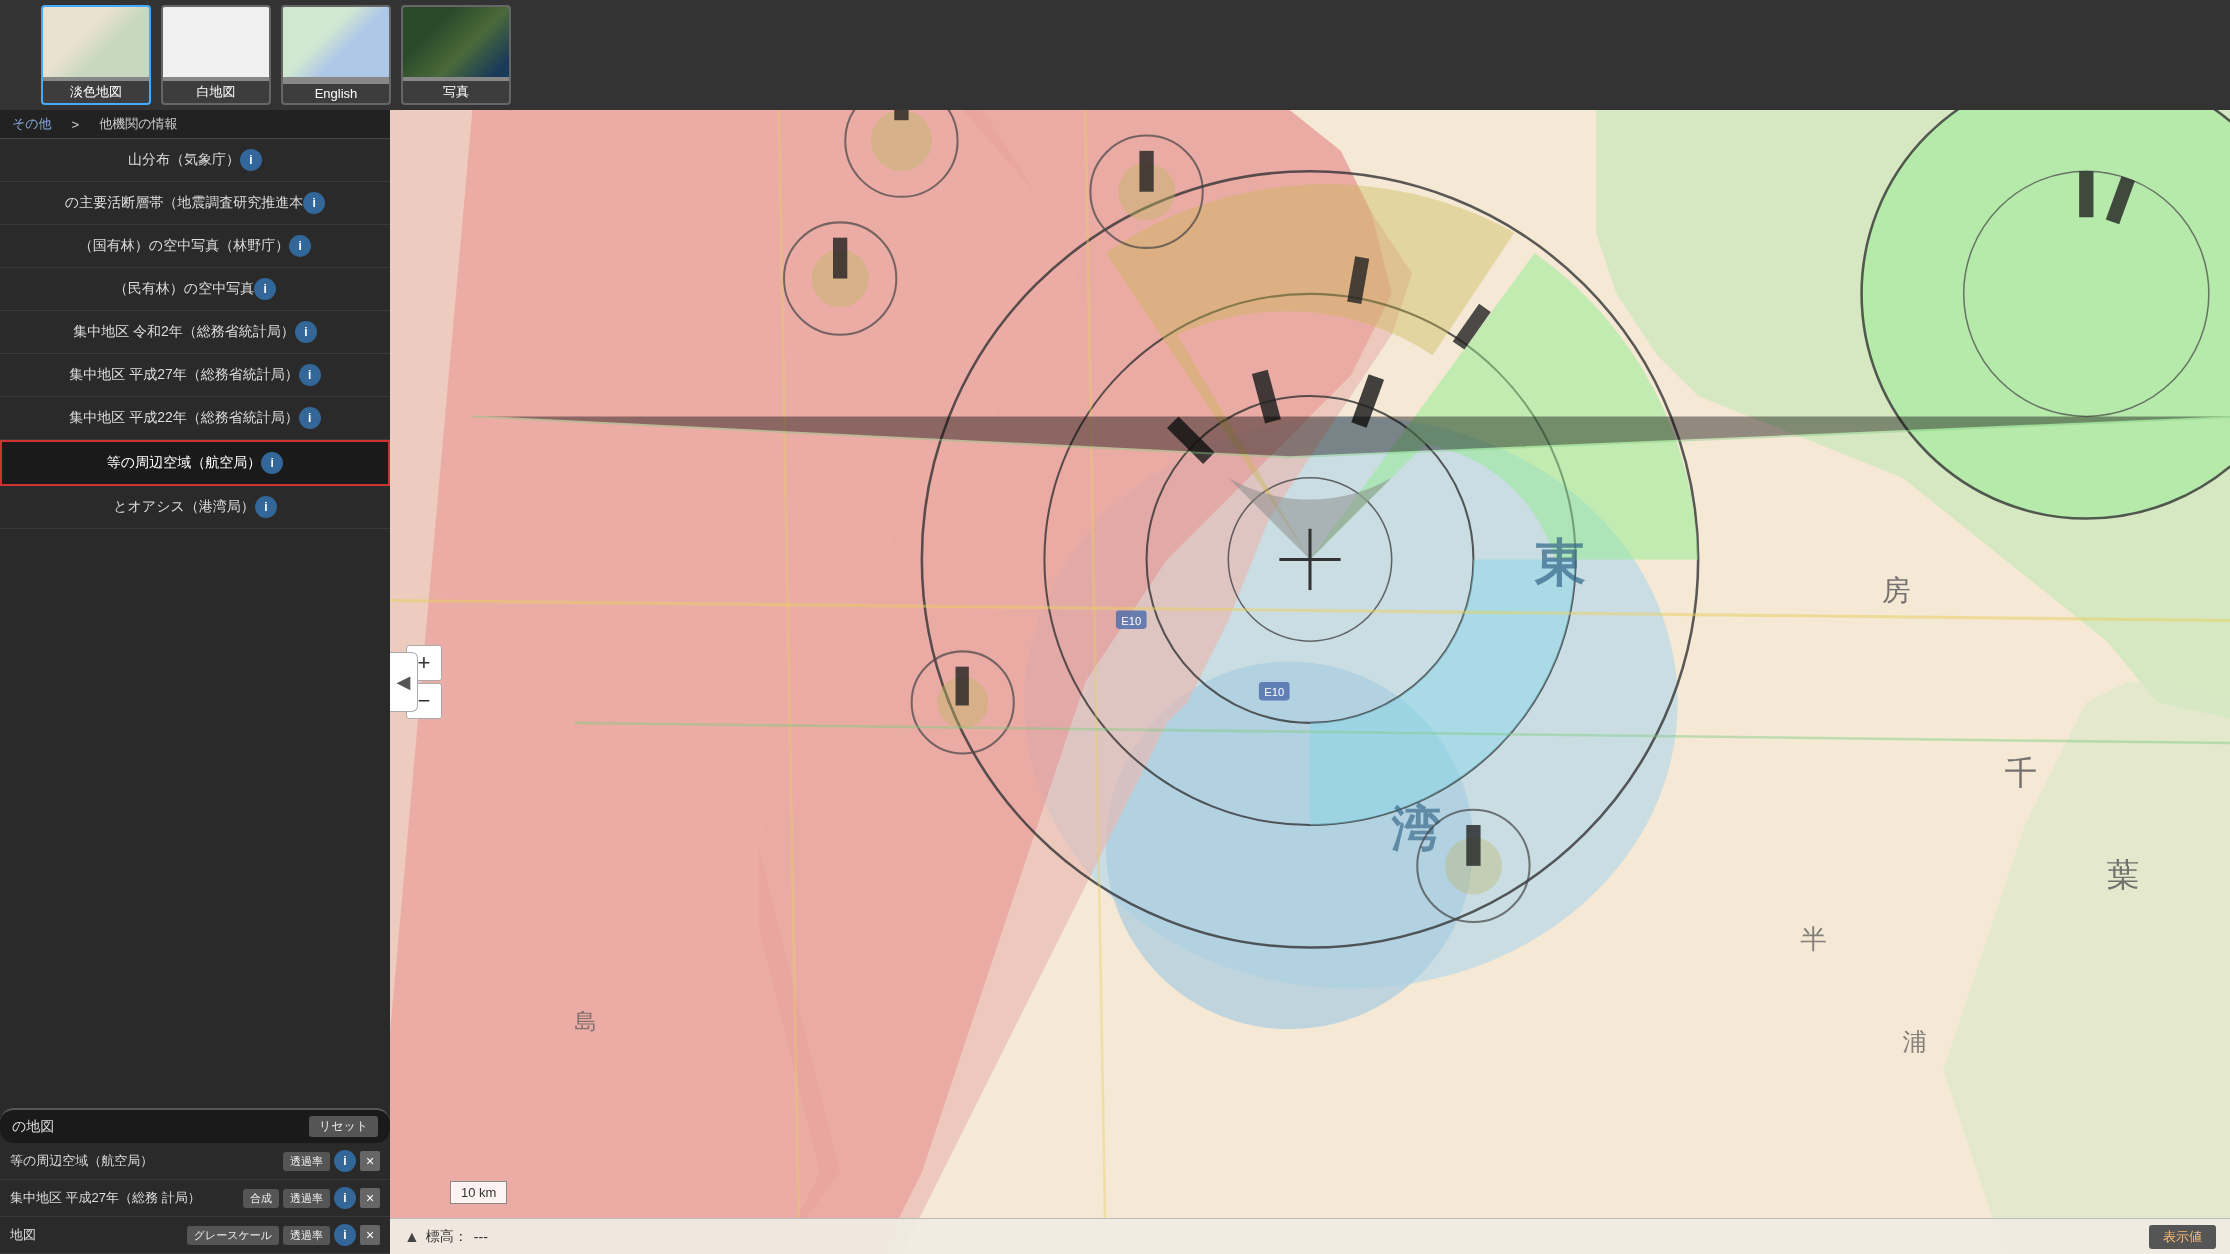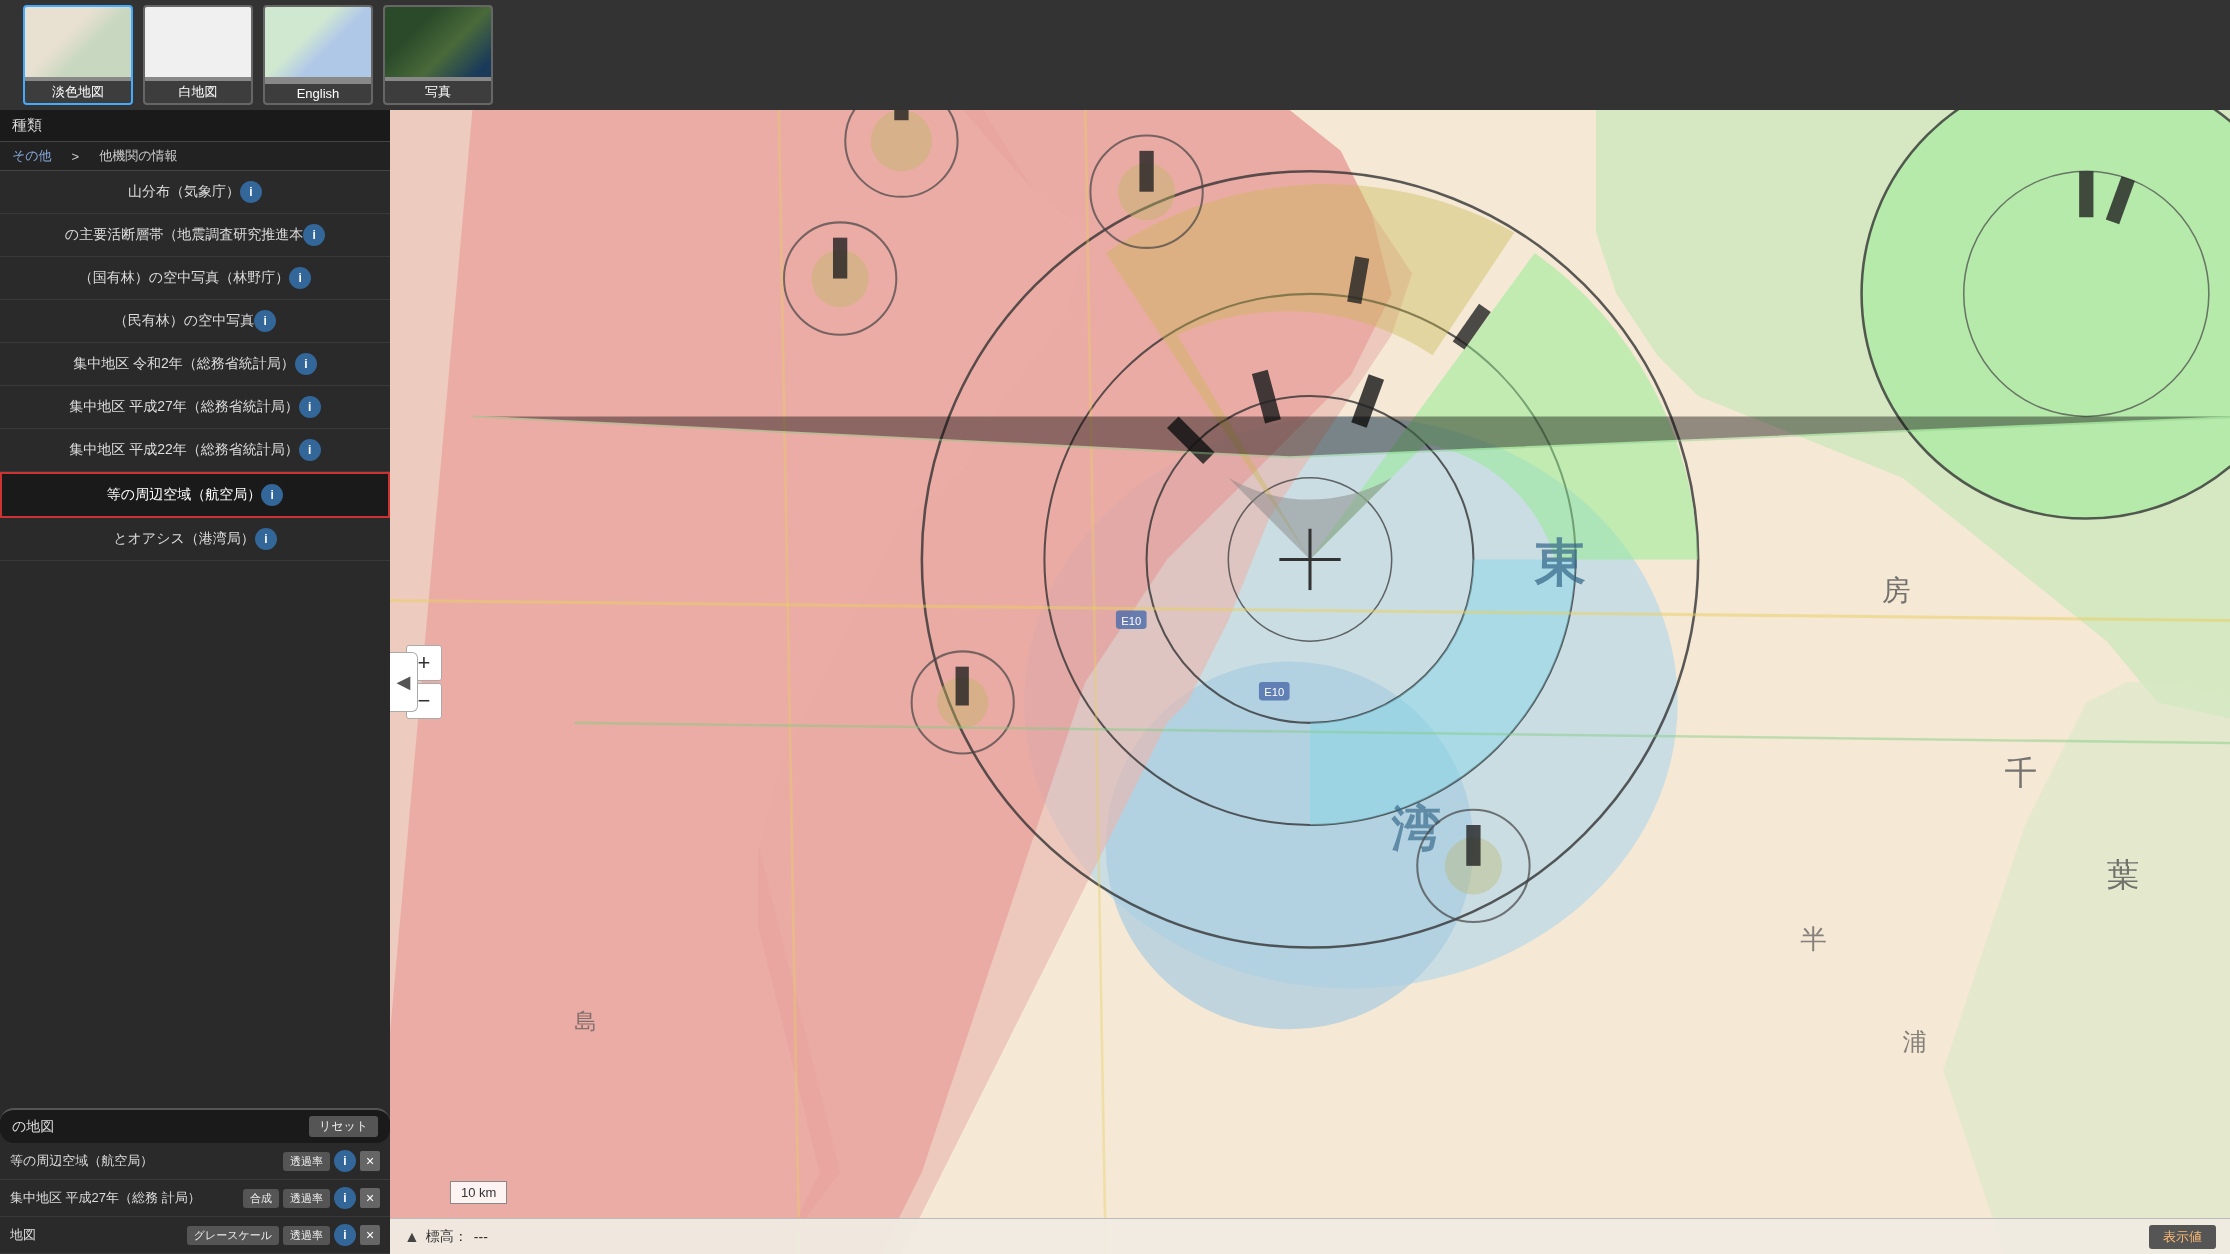--- a/index.html
+++ b/index.html
@@ -260,21 +260,21 @@
       padding: 3px 14px;
       border-radius: 3px;
       font-size: 13px;
       cursor: pointer;
     }
   </style>
 </head>
 <body>
 
 <div class="top-bar">
-  <div id="map-type-buttons" style="display:flex; align-items:center; padding: 5px 20px; gap:4px;">
+  <div id="map-type-buttons" style="display:flex; align-items:center; padding: 5px 6px; gap:4px;margin-left:32px;">
 
   <div class="map-type-btn active">
     <div class="btn-preview preview-tansyoku"></div>
     <span class="btn-label">淡色地図</span>
   </div>
       <div class="map-type-btn">
     <div class="btn-preview preview-haku"></div>
     <span class="btn-label">白地図</span>
   </div>
       <div class="map-type-btn">
@@ -285,21 +285,20 @@
     <div class="btn-preview preview-photo"></div>
     <span class="btn-label">写真</span>
   </div>
     </div>
 </div>
 
 <div class="main-layout">
 
   <div class="sidebar">
 
-    <div class="sidebar-section-title">種類</div>
 
     <div class="breadcrumb">
       <a>その他</a>
       <span> &gt; </span>
       <span>他機関の情報</span>
     </div>
 
     <div class="layer-list" id="layer-list">
 
     <div class="layer-item">

